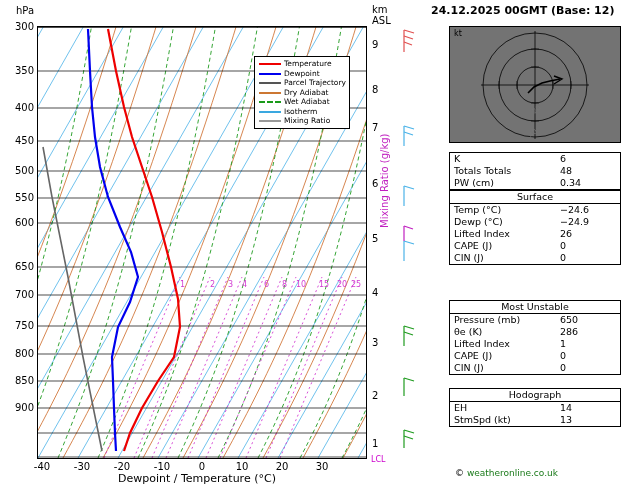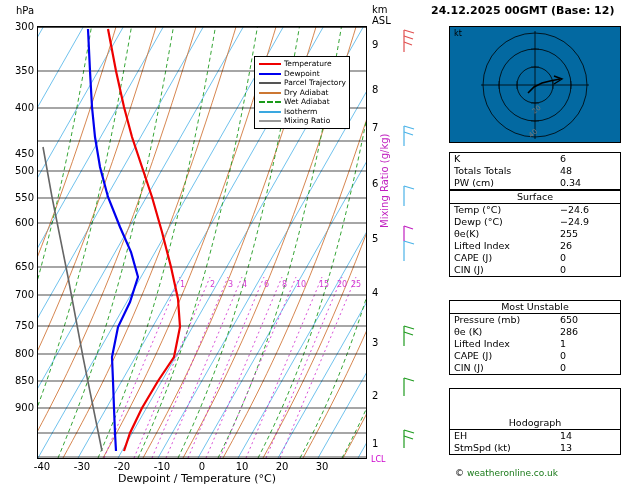--- a/index.html
+++ b/index.html
@@ -30,21 +30,21 @@
 
   
   #legend{position:absolute;left:216px;top:29px;background:#fff;border:1px solid #000;padding:2px 3px;font-size:7.5px;line-height:9.5px;}
   #legend div{position:relative;padding-left:26px;white-space:nowrap;}
   #legend i{position:absolute;left:1px;top:4px;width:22px;height:0;border-top-width:2px;border-top-style:solid;}
 
   
   #mixing-ratio-label{position:absolute;left:379px;top:228px;font-size:10px;color:#c020c0;transform:rotate(-90deg);transform-origin:0 0;white-space:nowrap;}
 
   
-  #hodo{position:absolute;left:449px;top:26px;width:172px;height:117px;border:1px solid #000;box-sizing:border-box;background:#0369a1;}
+  #hodo{position:absolute;left:449px;top:26px;width:172px;height:117px;border:1px solid #000;box-sizing:border-box;background:#737373;}
   #hodo-kt{position:absolute;left:4px;top:2px;font-size:8px;}
 
   
   .panel{position:absolute;left:449px;width:172px;border:1px solid #000;box-sizing:border-box;background:#fff;font-size:9.5px;}
   .panel .row{position:relative;height:12px;line-height:12px;padding:0 4px;}
   .panel .row .k{position:absolute;left:4px;}
   .panel .row .v{position:absolute;left:110px;}
   .panel .hdr{text-align:center;height:12px;line-height:12px;border-top:1px solid #000;border-bottom:1px solid #000;}
   #panel1{top:152px;}
   #panel2{top:190px;}
@@ -179,21 +179,21 @@
       <div><i style="border-top-color:#cc7733;"></i><span>Dry Adiabat</span></div>
       <div><i style="border-top-color:#1a9a1a;border-top-style:dashed;"></i><span>Wet Adiabat</span></div>
       <div><i style="border-top-color:#3aa8e0;"></i><span>Isotherm</span></div>
       <div><i style="border-top-color:#999999;"></i><span>Mixing Ratio</span></div>
     </div>
   </div>
 
   <div class="ylab" style="left:2px;top:21px;">300</div>
   <div class="ylab" style="left:2px;top:65px;">350</div>
   <div class="ylab" style="left:2px;top:102px;">400</div>
-  <div class="ylab" style="left:2px;top:135px;margin-top:13px;">450</div>
+  <div class="ylab" style="left:2px;top:135px;">450</div>
   <div class="ylab" style="left:2px;top:165px;">500</div>
   <div class="ylab" style="left:2px;top:192px;">550</div>
   <div class="ylab" style="left:2px;top:217px;">600</div>
   <div class="ylab" style="left:2px;top:261px;">650</div>
   <div class="ylab" style="left:2px;top:289px;">700</div>
   <div class="ylab" style="left:2px;top:320px;">750</div>
   <div class="ylab" style="left:2px;top:348px;">800</div>
   <div class="ylab" style="left:2px;top:375px;">850</div>
   <div class="ylab" style="left:2px;top:402px;">900</div>
 
@@ -301,24 +301,20 @@
     <div class="hdr" style="border-top:none;">Surface</div>
     <div class="row">
         <span class="k">Temp (°C)</span>
         <span class="v">−24.6</span>
       </div>
     <div class="row">
         <span class="k">Dewp (°C)</span>
         <span class="v">−24.9</span>
       </div>
     <div class="row">
-        <span class="k">θe(K)</span>
-        <span class="v">255</span>
-      </div>
-    <div class="row">
         <span class="k">Lifted Index</span>
         <span class="v">26</span>
       </div>
     <div class="row">
         <span class="k">CAPE (J)</span>
         <span class="v">0</span>
       </div>
     <div class="row">
         <span class="k">CIN (J)</span>
         <span class="v">0</span>
@@ -343,21 +339,21 @@
         <span class="k">CAPE (J)</span>
         <span class="v">0</span>
       </div>
     <div class="row">
         <span class="k">CIN (J)</span>
         <span class="v">0</span>
       </div>
   </div>
 
   <div class="panel" id="panel4">
-    <div class="hdr" style="border-top:none;margin-top:28px;">Hodograph</div>
+    <div class="hdr" style="border-top:none;">Hodograph</div>
     <div class="row">
         <span class="k">EH</span>
         <span class="v">14</span>
       </div>
     <div class="row">
         <span class="k">StmSpd (kt)</span>
         <span class="v">13</span>
       </div>
   </div>
 

